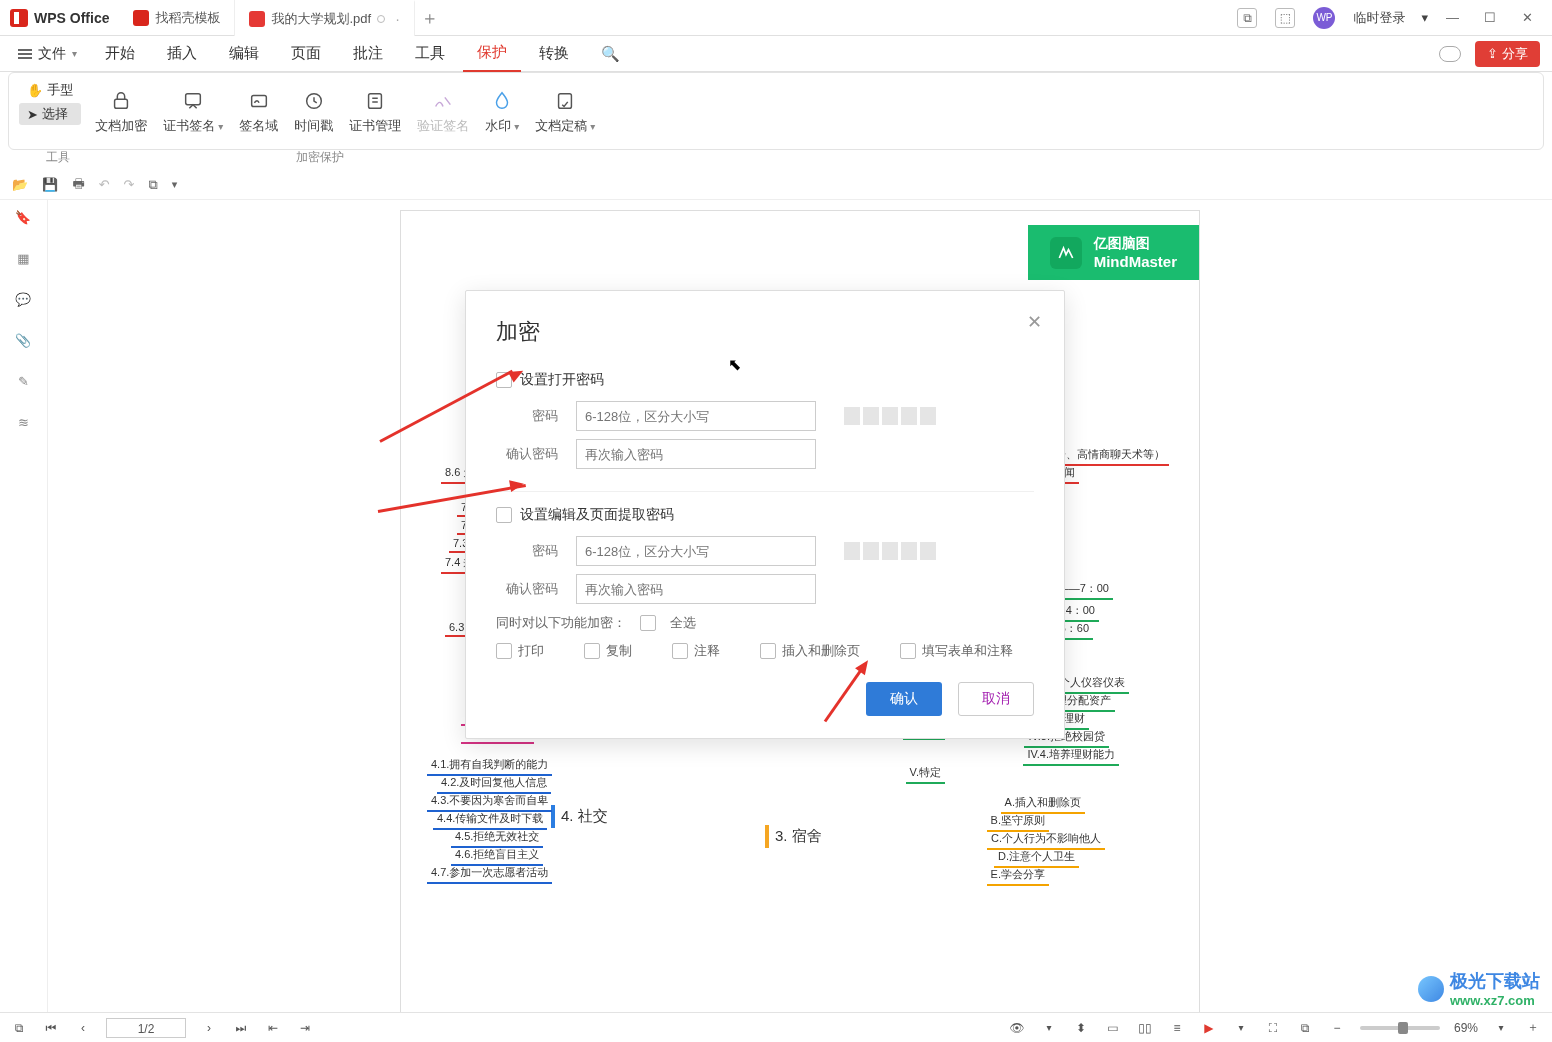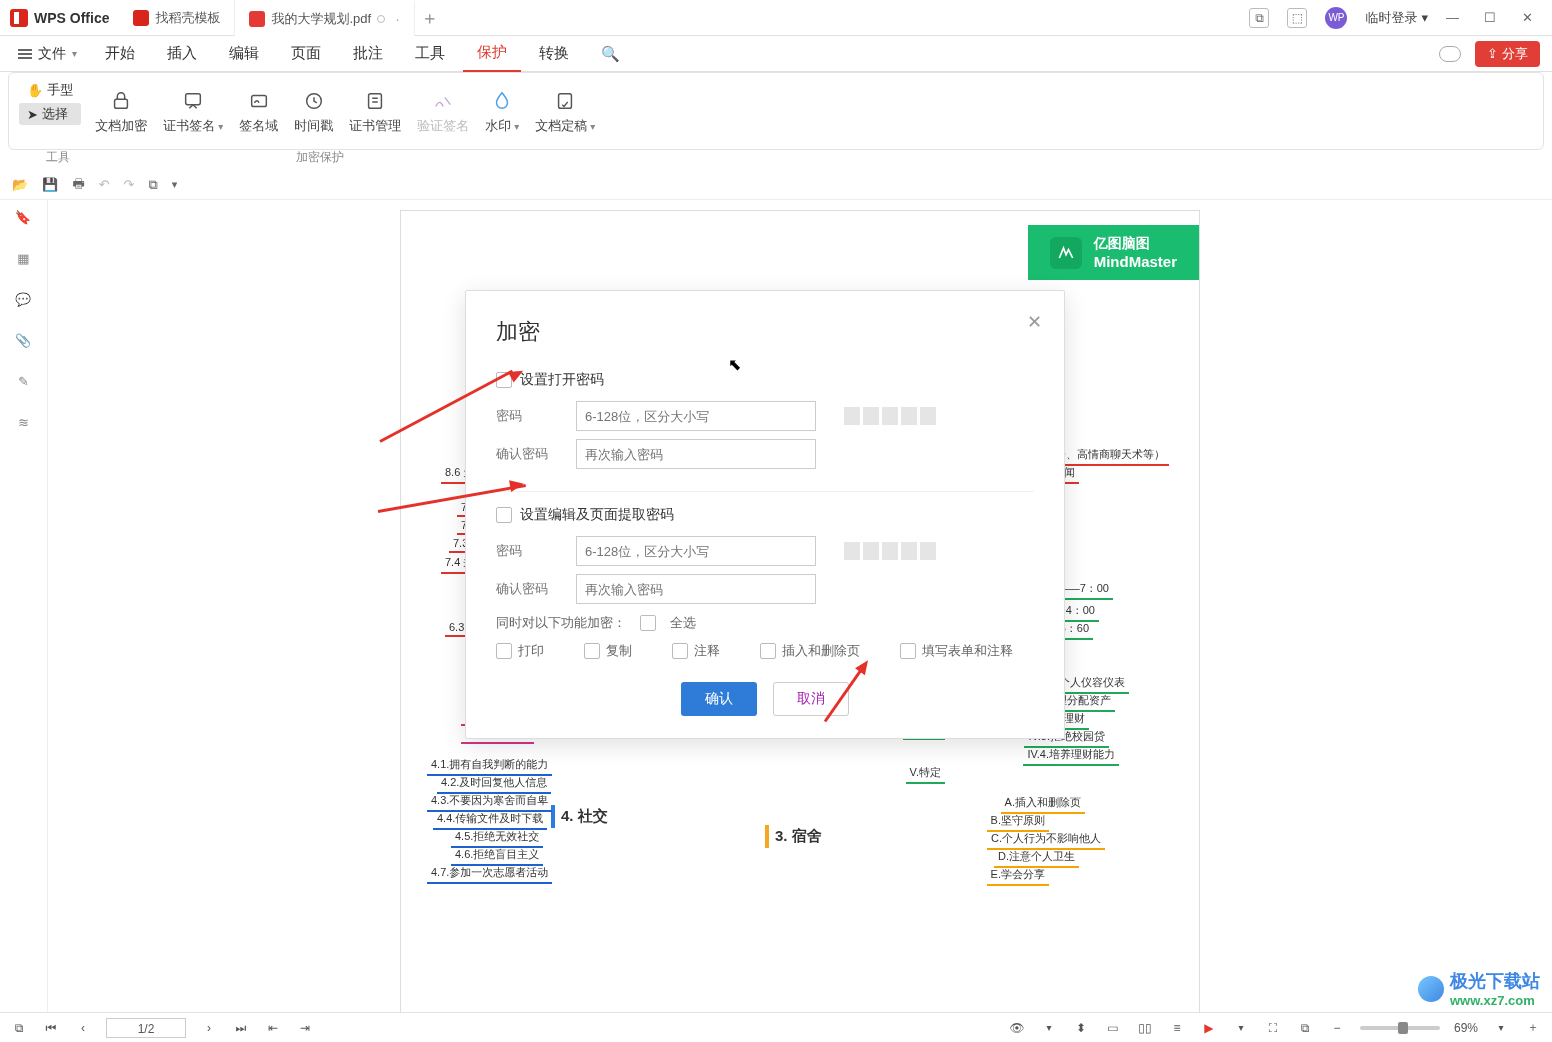--- a/index.html
+++ b/index.html
@@ -13,21 +13,21 @@
   .tab.active { background:#fff; border-top:2px solid #fff;}
   .tab .ticon{width:16px;height:16px;border-radius:3px;}
   .tab .ticon.red{background:#d9261c;}
   .tab .ticon.pdf{background:#e53935;}
   .tab .close-x{color:#aaa;font-size:14px;margin-left:4px;}
   .tab .dot{width:8px;height:8px;border:1px solid #bbb;border-radius:50%;}
   .newtab { width:30px; text-align:center; color:#888; font-size:18px;}
   .titlebar-right { margin-left:auto; display:flex; align-items:center; gap:18px; padding-right:10px; color:#666;}
   .titlebar-right .ic{width:20px;height:20px;display:flex;align-items:center;justify-content:center;border:1px solid #bbb;border-radius:3px;font-size:12px;}
   .avatar{width:22px;height:22px;border-radius:50%;background:#7b5cd6;color:#fff;font-size:10px;display:flex;align-items:center;justify-content:center;}
-  .login-label{font-size:13px;color:#444;display:flex;align-items:center;gap:4px;}
+  .login-label{font-size:13px;color:#444;display:flex;align-items:center;gap:16px;}
   .winbtn{width:20px;color:#666;}
   
   .menurow { height:36px; display:flex; align-items:center; gap:4px; padding-left:8px; border-bottom:1px solid #e0e0e0;}
   .filebtn{display:flex;align-items:center;gap:6px;padding:0 10px;font-size:14px;}
   .filebtn .burger{display:inline-block;width:14px;}
   .filebtn .burger span{display:block;height:2px;background:#666;margin:2px 0;}
   .menuitem{padding:0 14px;font-size:15px;color:#333;height:36px;display:flex;align-items:center;}
   .menuitem.active{color:#e03a2f;border-bottom:2px solid #e03a2f;}
   .menurow-right{margin-left:auto;display:flex;align-items:center;gap:14px;padding-right:12px;}
   .sharebtn{background:#e03e36;color:#fff;padding:4px 12px;border-radius:4px;font-size:13px;display:flex;align-items:center;gap:4px;}
@@ -54,39 +54,39 @@
   .page{width:800px;height:900px;background:#fff;border:1px solid #ddd;margin-top:10px;position:relative;}
   .mindlogo{position:absolute;top:14px;right:0;background:#1abc6f;color:#fff;padding:10px 22px;display:flex;align-items:center;gap:12px;font-size:14px;}
   .mindlogo .ml-ic{width:32px;height:32px;background:#12a85e;border-radius:6px;display:flex;align-items:center;justify-content:center;}
   
   .node{position:absolute;font-size:11px;white-space:nowrap;padding:2px 4px;}
   .und-b{border-bottom:2px solid #1e62d0;}
   .und-r{border-bottom:2px solid #e0342f;}
   .und-g{border-bottom:2px solid #1faa59;}
   .und-o{border-bottom:2px solid #f4a300;}
   .und-p{border-bottom:2px solid #d63384;}
-  .big{font-size:15px;font-weight:700;border-left:4px solid;padding-left:6px;}
+  .big{font-size:15px;font-weight:400;border-left:4px solid;padding-left:6px;}
   .big.pink{border-color:#ea4c89;color:#333;}
   .big.orange{border-color:#f5a623;}
   .big.blue{border-color:#2b7de1;}
   .dialog{position:absolute;left:465px;top:290px;width:600px;background:#fff;border:1px solid #ddd;box-shadow:0 6px 24px rgba(0,0,0,0.12);padding:26px 30px 22px;border-radius:2px;}
   .dlg-title{font-size:22px;font-weight:500;margin-bottom:24px;}
   .dlg-close{position:absolute;top:20px;right:22px;font-size:18px;color:#999;}
   .sect{border-bottom:1px solid #f0f0f0;padding-bottom:14px;margin-bottom:14px;}
   .chk-row{display:flex;align-items:center;gap:8px;font-size:14px;color:#333;margin-bottom:12px;}
   .chk{width:16px;height:16px;border:1px solid #bbb;border-radius:2px;}
   .fld{display:flex;align-items:center;gap:18px;margin:8px 0;}
-  .fld label{width:62px;font-size:13px;color:#777;}
+  .fld label{width:62px;font-size:13px;color:#777;text-align:right;}
   .fld input{width:240px;height:30px;border:1px solid #ccc;padding:0 8px;font-size:13px;color:#999;}
   .strength{display:flex;gap:3px;margin-left:10px;}
   .strength span{width:16px;height:18px;background:#e5e5e5;}
   .encline{font-size:13px;color:#666;margin:10px 0 10px 0;display:flex;align-items:center;gap:14px;}
   .encopts{display:flex;gap:40px;font-size:13px;color:#666;margin-bottom:22px;flex-wrap:wrap;}
   .encopts .opt{display:flex;align-items:center;gap:6px;}
-  .dlg-actions{display:flex;justify-content:center;gap:16px;}
+  .dlg-actions{display:flex;justify-content:flex-end;gap:16px;}
   .btn{width:76px;height:34px;border-radius:3px;display:flex;align-items:center;justify-content:center;font-size:14px;}
   .btn.primary{background:#2f7bd8;color:#fff;}
   .btn.secondary{background:#fff;border:1px solid #ccc;color:#a21caf;}
   .arrowline{position:absolute;background:#e4322b;height:3px;transform-origin:left center;}
   .arrowhead{position:absolute;width:0;height:0;border-left:14px solid #e4322b;border-top:6px solid transparent;border-bottom:6px solid transparent;}
   
   .cursor{position:absolute;left:728px;top:355px;font-size:16px;color:#000;pointer-events:none;}
   
   .statusbar{position:absolute;bottom:0;left:0;right:0;height:30px;border-top:1px solid #e3e3e3;display:flex;align-items:center;padding:0 10px;font-size:12px;color:#555;gap:14px;}
   .statusbar .sp{flex:1;}

